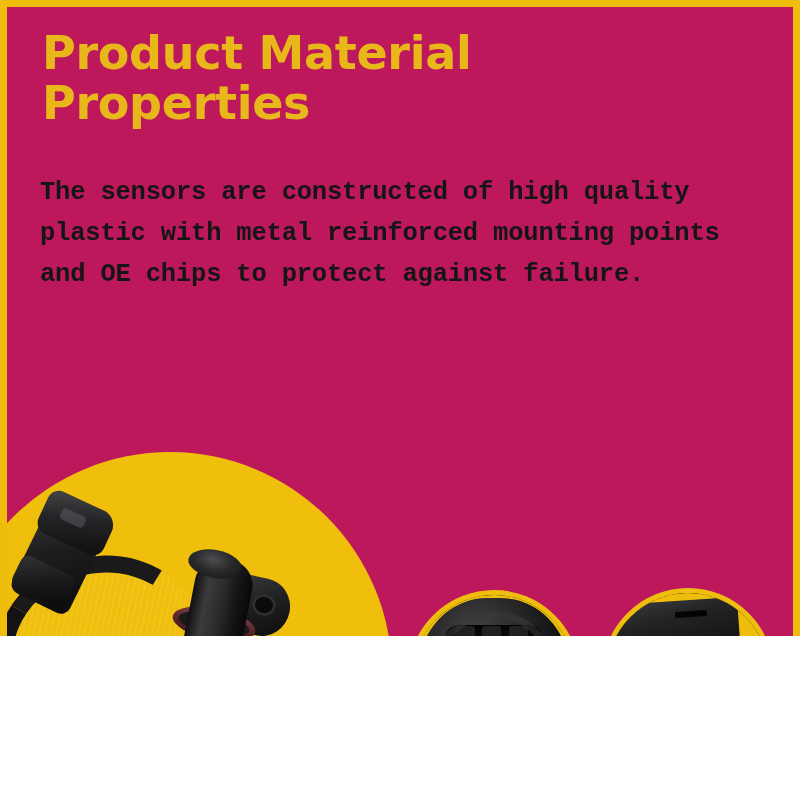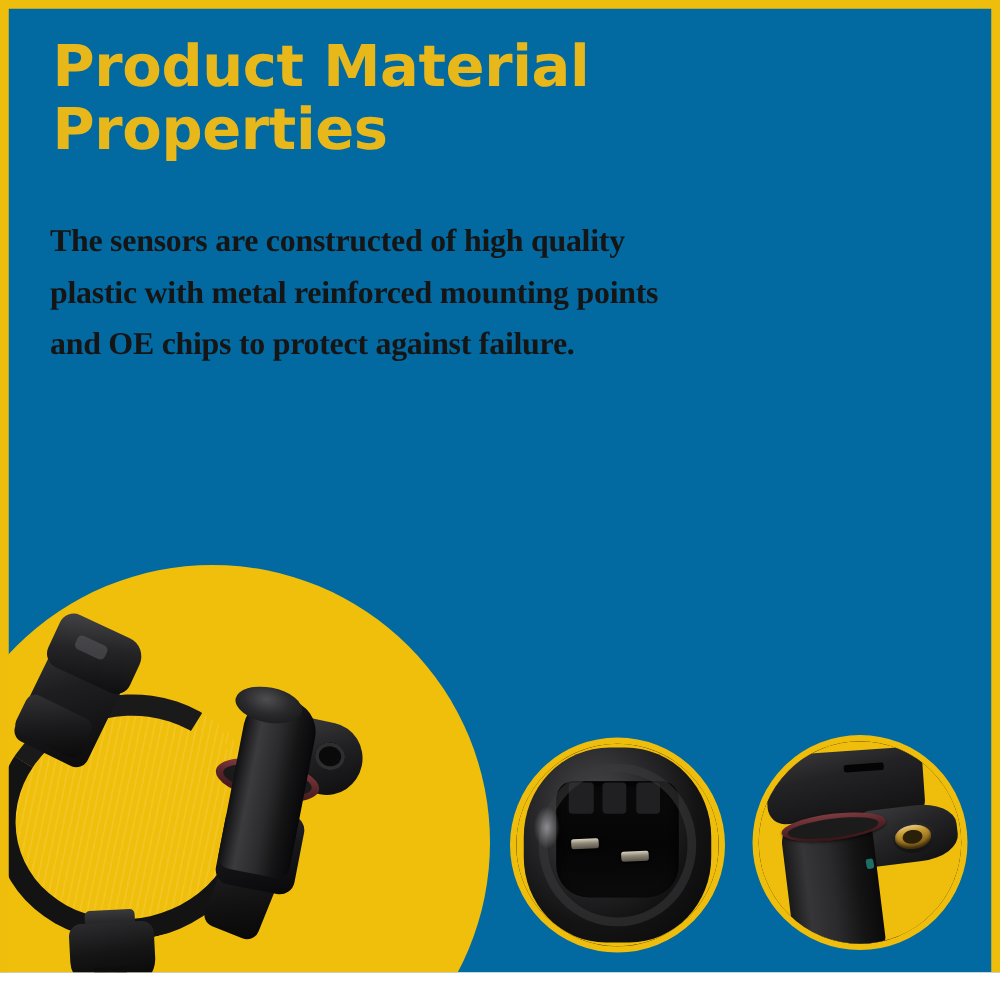--- a/index.html
+++ b/index.html
@@ -3,23 +3,23 @@
 <meta charset="utf-8">
 <style>
   html, body {
     margin: 0;
     padding: 0;
     background: #ffffff;
   }
   #page {
     position: relative;
     width: 800px;
-    height: 778px;
+    height: 636px;
     overflow: hidden;
-    background: #0369a1;
+    background: #be185d;
     font-family: "Liberation Sans", sans-serif;
     box-sizing: border-box;
   }
 
   
   .frame {
     position: absolute;
     left: 0; top: 0;
     width: 800px; height: 800px;
     border: 7px solid #efbe0c;
@@ -45,21 +45,21 @@
   .bodytext {
     position: absolute;
     left: 40px;
     top: 172px;
     width: 680px;
     color: #151515;
     font-size: 25.5px;
     line-height: 41px;
     font-weight: bold;
     letter-spacing: -0.2px;
-    font-family: Liberation Serif, serif;
+    font-family: Liberation Mono, monospace;
     white-space: pre-line;
   }
 
   
   .hero-circle {
     position: absolute;
     left: -52px;
     top: 452px;
     width: 444px;
     height: 444px;

